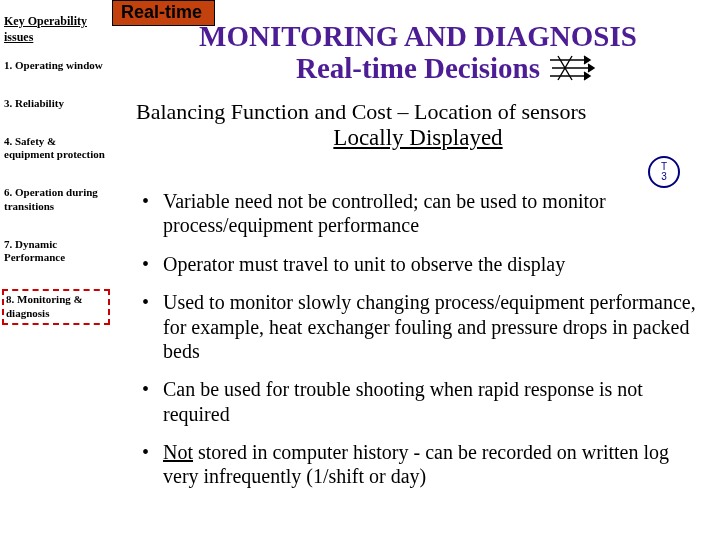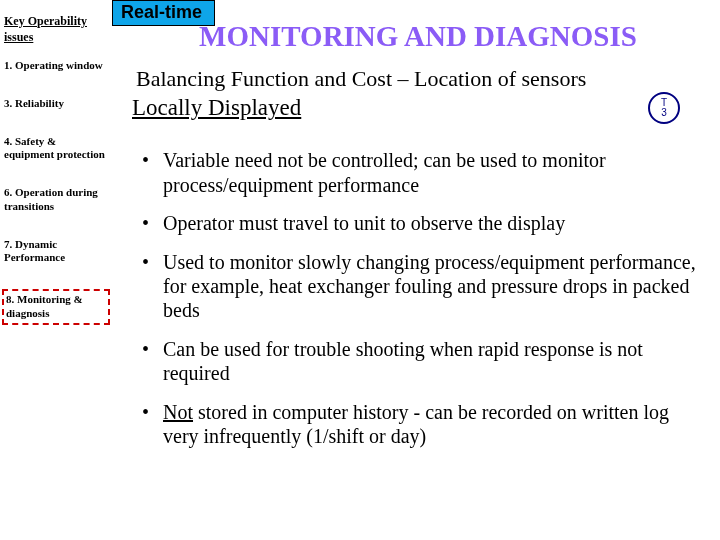--- a/index.html
+++ b/index.html
@@ -23,47 +23,48 @@
     font-size: 11px; font-weight: bold;
     line-height: 1.25; margin-bottom: 24px;
   }
   .side-item.active {
     border: 2px dashed #c00;
     padding: 2px;
     margin-left: -2px; margin-right: -2px;
   }
   .tab {
     position: absolute; left: 112px; top: 0;
-    border: 1px solid #000; background: #0ea5e9;
+    border: 1px solid #000; background: #c2410c;
     padding: 2px 12px 2px 8px;
     font-family: Arial, sans-serif; font-size: 18px;
     font-weight: bold; line-height: 1.1;
   }
   .main {
     position: absolute; left: 112px; top: 14px;
     width: 604px; padding: 6px 12px 0 20px;
   }
   .title {
     text-align: center;
     font-size: 29px; font-weight: bold;
-    color: #8b5cf6; line-height: 1.12;
+    color: #4c1d95; line-height: 1.12;
     margin-bottom: 14px;
   }
   .title .row2 { position: relative; display: inline-block; }
   .decor {
     position: absolute; right: -62px; top: 2px;
     width: 54px; height: 28px;
   }
   .subtitle {
     font-size: 22px; color: #000;
     margin-bottom: 0; padding-left: 4px;
   }
   .section-head {
-    display: flex; align-items: center; gap: 14px;
-    margin-bottom: 24px;
+    display: flex; align-items: center; gap: 5px;
+    margin-bottom: 1px;
+    flex-direction: column;
   }
   .loc {
     font-size: 23px; text-decoration: underline;
   }
   .bubble {
     width: 32px; height: 32px; border: 2px solid #000080;
     border-radius: 50%;
     display: flex; flex-direction: column;
     align-items: center; justify-content: center;
     font-size: 10px; line-height: 1; color: #000080;
@@ -92,20 +93,37 @@
   <div class="side-item">3. Reliability</div>
   <div class="side-item">4. Safety &amp; equipment protection</div>
   <div class="side-item">6. Operation during transitions</div>
   <div class="side-item">7. Dynamic Performance</div>
   <div class="side-item active">8. Monitoring &amp; diagnosis</div>
 </div>
 
 <div class="main">
   <div class="title">
     <div>MONITORING AND DIAGNOSIS</div>
+    <div class="row2">
+      <span>Real-time Decisions</span>
+      <span class="decor">
+        <svg viewBox="0 0 54 28" width="54" height="28">
+          <g stroke="#000" stroke-width="1.4" fill="none">
+            <line x1="2" y1="6" x2="40" y2="6"></line>
+              <polyline points="36,2 42,6 36,10" fill="#000"></polyline>
+            <line x1="4" y1="14" x2="44" y2="14"></line>
+              <polyline points="40,10 46,14 40,18" fill="#000"></polyline>
+            <line x1="2" y1="22" x2="40" y2="22"></line>
+              <polyline points="36,18 42,22 36,26" fill="#000"></polyline>
+            <line x1="10" y1="2" x2="24" y2="26"></line>
+              <line x1="24" y1="2" x2="10" y2="26"></line>
+          </g>
+        </svg>
+      </span>
+    </div>
   </div>
 
   <div class="subtitle">Balancing Function and Cost – Location of sensors</div>
 
   <div class="section-head">
     <span class="loc">Locally Displayed</span>
     <span class="bubble">
       <span>T</span>
       <span>3</span>
     </span>

